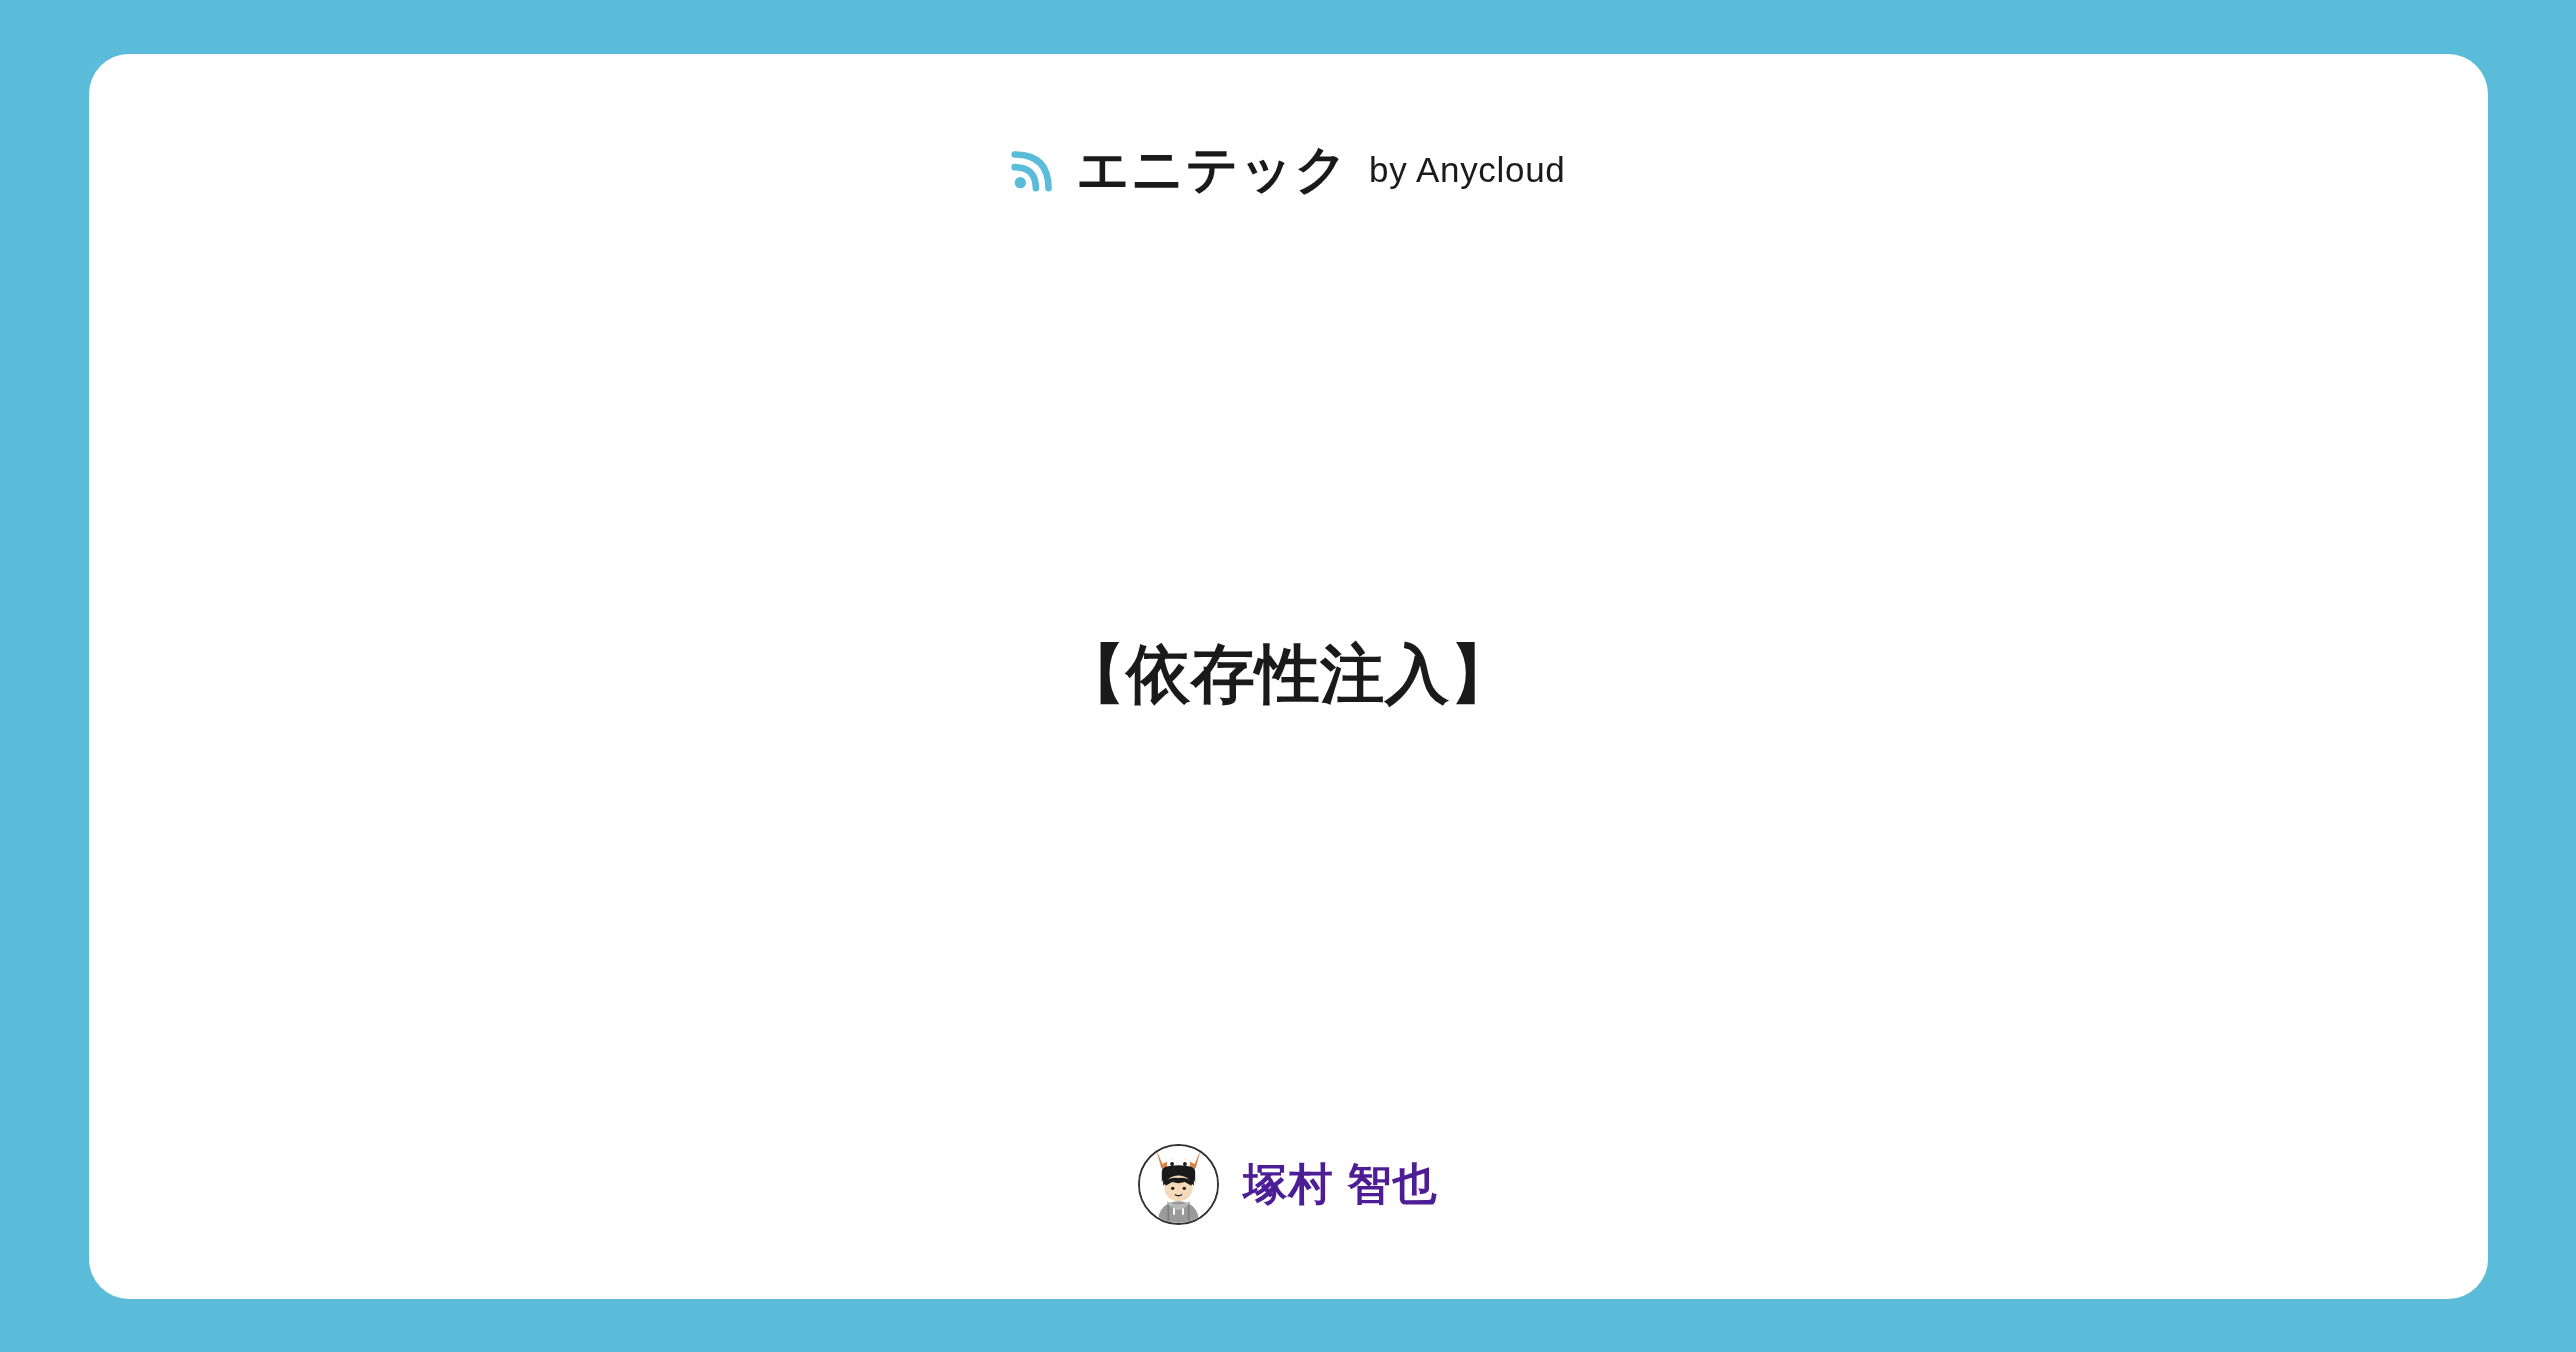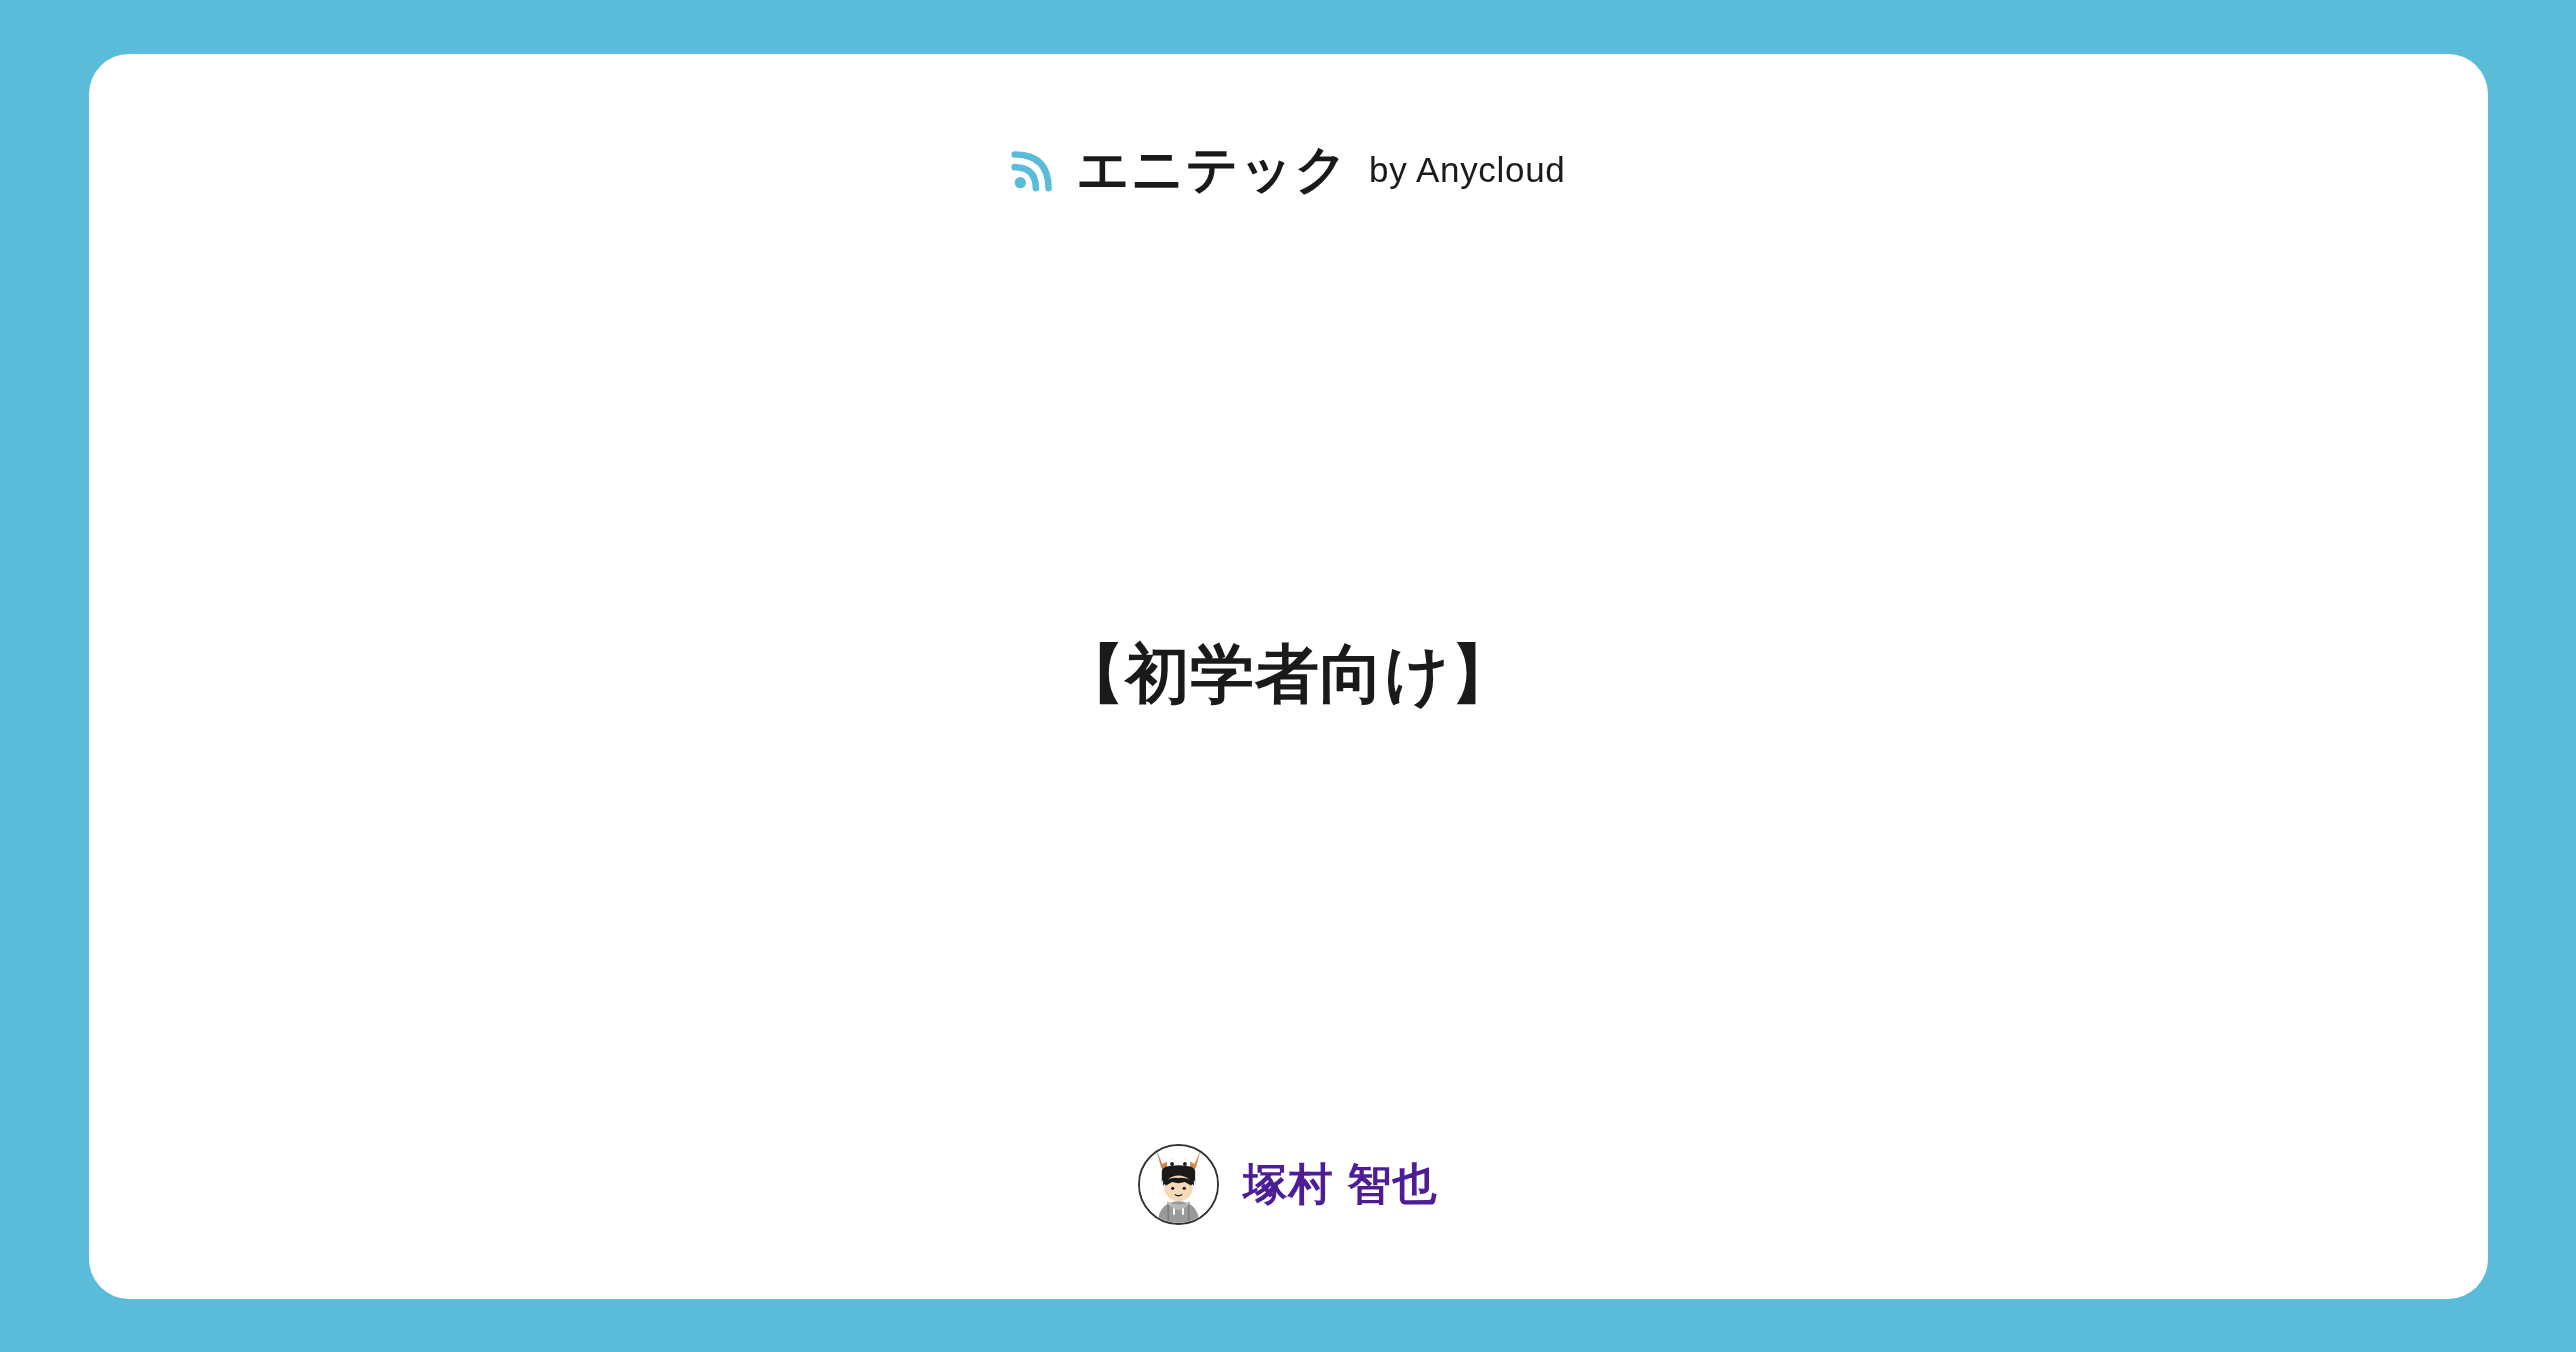--- a/index.html
+++ b/index.html
@@ -133,21 +133,21 @@
         <circle cx="22" cy="78" r="12" fill="#5BBCD9"></circle>
         <path d="M 10 45 Q 55 45 55 90" stroke="#5BBCD9" stroke-width="14" fill="none" stroke-linecap="round"></path>
         <path d="M 10 18 Q 82 18 82 90" stroke="#5BBCD9" stroke-width="14" fill="none" stroke-linecap="round"></path>
       </svg>
     </div>
     <span class="brand-name">エニテック</span>
     <span class="brand-suffix">by Anycloud</span>
   </div>
 
   <div class="title-container">
-    <div class="title-line1">【初学者向け】</div>
+    <div class="title-line1">【依存性注入】</div>
   </div>
 
   <div class="author">
     <div class="avatar">
       <svg viewBox="0 0 120 120" xmlns="http://www.w3.org/2000/svg">
         <rect x="0" y="0" width="120" height="120" fill="#ffffff"></rect>
 
         <path d="M 25 5 L 35 28 L 50 20 L 60 22 L 70 20 L 85 28 L 95 5 L 88 30 Q 88 42 60 42 Q 32 42 32 30 Z" fill="#D88548"></path>
         <path d="M 42 22 Q 60 18 78 22 L 78 38 Q 60 44 42 38 Z" fill="#ffffff"></path>
 

